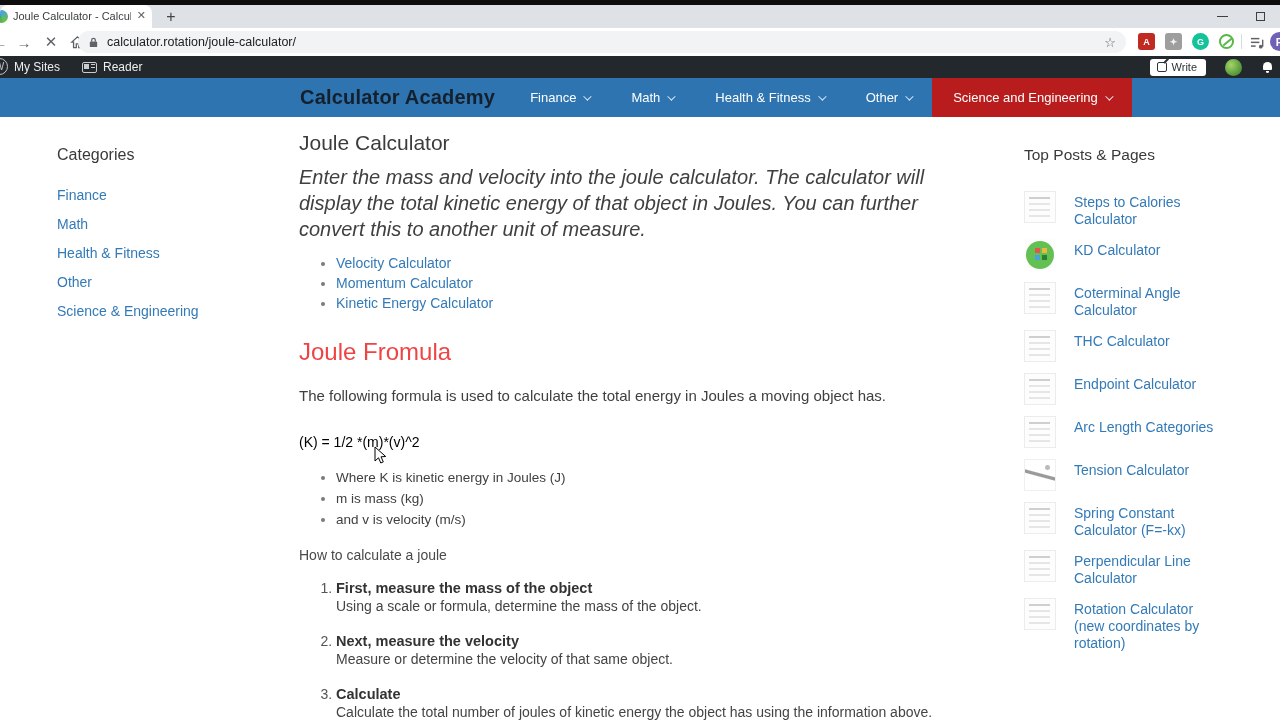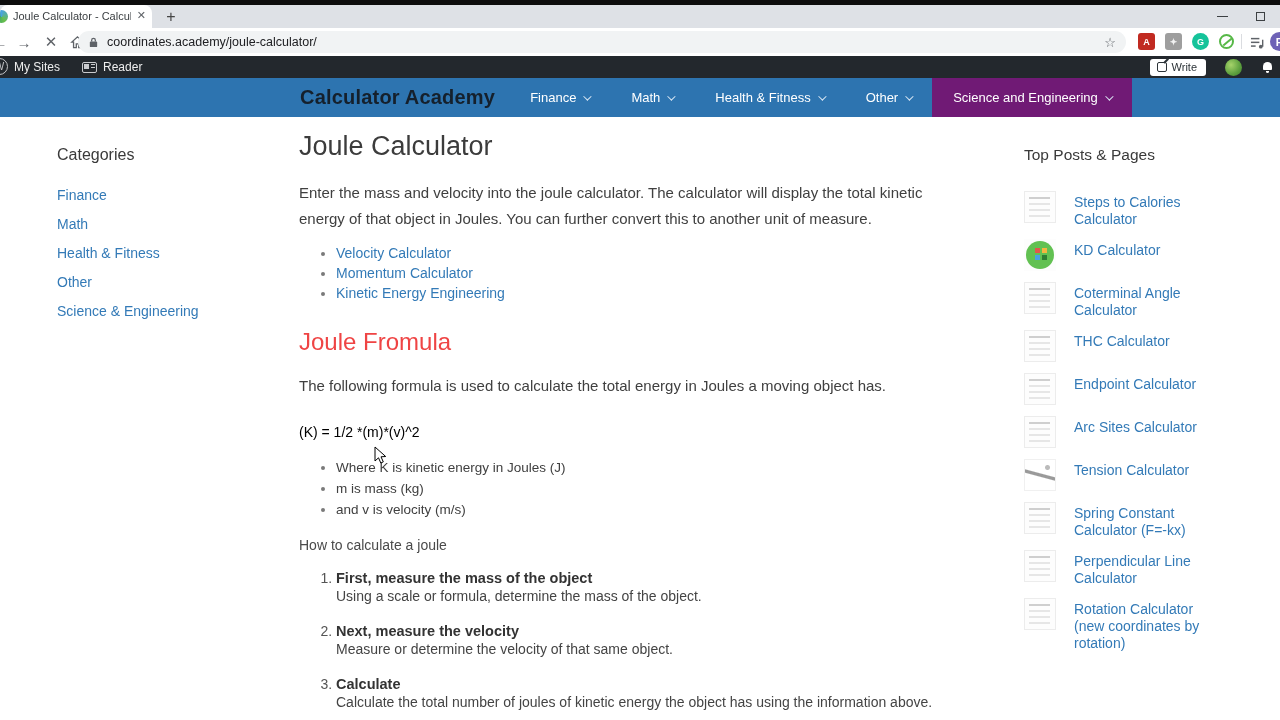--- a/index.html
+++ b/index.html
@@ -67,36 +67,36 @@
   .bell::before { content:""; position:absolute; left:2px; top:1px; width:9px; height:8px; background:#fff;
     border-radius:5px 5px 1px 1px; }
   .bell::after { content:""; position:absolute; left:5px; top:10px; width:3px; height:2px; background:#fff; border-radius:0 0 2px 2px; }
 
   
   .sitenav { position:absolute; top:78px; left:0; width:1280px; height:39px; background:#2d74b0;
     display:flex; align-items:stretch; }
   .brand { margin-left:300px; align-self:center; font-size:20px; font-weight:bold; color:#15202c; letter-spacing:0.2px; }
   .nav-items { display:flex; margin-left:14px; }
   .nav-item { display:flex; align-items:center; gap:7px; padding:0 21px; color:#fff; font-size:13px; cursor:default; }
-  .nav-item.active { background:#701a75; }
+  .nav-item.active { background:#b91c1c; }
   .chev { width:6px; height:6px; border-right:1.5px solid #dce9f5; border-bottom:1.5px solid #dce9f5;
     transform:rotate(45deg) translateY(-2px); }
 
   
   .page { position:absolute; top:117px; left:0; width:1280px; height:603px; background:#fff; }
 
   .cats { position:absolute; left:57px; top:29px; width:210px; }
   .cats h3 { font-size:16px; font-weight:normal; color:#3a3a3a; }
   .cats ul { list-style:none; margin-top:24px; }
   .cats li { margin-bottom:14px; font-size:14px; line-height:15px; }
   .cats a, .article a, .posts a { color:#337ab7; text-decoration:none; }
 
   .article { position:absolute; left:299px; top:0; width:662px; color:#404040; }
-  .article h1 { margin-top:14px; font-size:27px; font-weight:normal; color:#3c3c3c; }
-  .article .intro { margin-top:18px; font-size:15px; line-height:26px; }
+  .article h1 { margin-top:14px; font-size:21px; font-weight:normal; color:#3c3c3c; }
+  .article .intro { margin-top:9px; font-size:20px; line-height:26px;font-style:italic; }
   .related { margin:13px 0 0 37px; font-size:14px; color:#7a7a7a; }
   .related li { margin-bottom:3px; line-height:17px; }
   .article h2 { margin-top:26px; font-size:24px; font-weight:normal; color:#ef4444; }
   .formula-intro { margin-top:21px; font-size:15px; }
   .formula { margin-top:30px; font-size:14px; color:#000000; }
   .notes { margin:19px 0 0 37px; font-size:13.5px; color:#7a7a7a; }
   .notes li { margin-bottom:4px; line-height:17px; }
   .notes li span { color:#404040; }
   .howto { margin-top:19px; font-size:14px; color:#4a4a4a; }
   .steps { margin:17px 0 0 37px; font-size:14px; color:#555; }
@@ -153,21 +153,21 @@
   <div class="tb-icon" style="left:66px;">
     <svg width="15" height="15" viewBox="0 0 16 16">
       <path d="M8 2 L14 7.5 H12.2 V13.5 H9.3 V9.5 H6.7 V13.5 H3.8 V7.5 H2 Z" fill="none" stroke="#5f6368" stroke-width="1.4"></path>
     </svg>
   </div>
   <div class="omnibox">
     <svg width="11" height="13" viewBox="0 0 12 14">
       <rect x="2" y="6" width="8" height="6" rx="1" fill="#5f6368"></rect>
       <path d="M4 6 V4.5 a2 2 0 0 1 4 0 V6" fill="none" stroke="#5f6368" stroke-width="1.4"></path>
     </svg>
-    <span class="url-text">coordinates.academy/joule-calculator/</span>
+    <span class="url-text">calculator.rotation/joule-calculator/</span>
     <span class="star">☆</span>
   </div>
   <div class="ext ext-adobe" style="left:1138px;">A</div>
   <div class="ext ext-gray" style="left:1165px;">✦</div>
   <div class="ext ext-grammarly" style="left:1192px;">G</div>
   <div class="ext ext-slash" style="left:1219px; width:15px; height:15px; top:6px;"></div>
   <div class="ext-sep" style="left:1241px;"></div>
   <div class="tb-icon" style="left:1246px; top:4px;">
     <svg width="15" height="14" viewBox="0 0 16 15">
       <rect x="1" y="2" width="9" height="1.6" fill="#5f6368"></rect>
@@ -237,21 +237,21 @@
         <li><a>Science &amp; Engineering</a></li>
       </ul>
   </aside>
 
   <main class="article">
     <h1>Joule Calculator</h1>
     <p class="intro">Enter the mass and velocity into the joule calculator. The calculator will display the total kinetic energy of that object in Joules. You can further convert this to another unit of measure.</p>
     <ul class="related" id="related-list">
         <li><a>Velocity Calculator</a></li>
         <li><a>Momentum Calculator</a></li>
-        <li><a>Kinetic Energy Engineering</a></li>
+        <li><a>Kinetic Energy Calculator</a></li>
       </ul>
     <h2>Joule Fromula</h2>
     <p class="formula-intro">The following formula is used to calculate the total energy in Joules a moving object has.</p>
     <p class="formula">(K) = 1/2 *(m)*(v)^2</p>
     <ul class="notes" id="notes-list">
         <li><span>Where K is kinetic energy in Joules (J)</span></li>
         <li><span>m is mass (kg)</span></li>
         <li><span>and v is velocity (m/s)</span></li>
       </ul>
     <p class="howto">How to calculate a joule</p>
@@ -290,21 +290,21 @@
         <div class="post-row">
           <div class="thumb form-thumb"></div>
           <a>THC Calculator</a>
         </div>
         <div class="post-row">
           <div class="thumb form-thumb"></div>
           <a>Endpoint Calculator</a>
         </div>
         <div class="post-row">
           <div class="thumb form-thumb"></div>
-          <a>Arc Sites Calculator</a>
+          <a>Arc Length Categories</a>
         </div>
         <div class="post-row">
           <div class="thumb diagram-thumb"></div>
           <a>Tension Calculator</a>
         </div>
         <div class="post-row">
           <div class="thumb form-thumb"></div>
           <a>Spring Constant Calculator (F=-kx)</a>
         </div>
         <div class="post-row">

